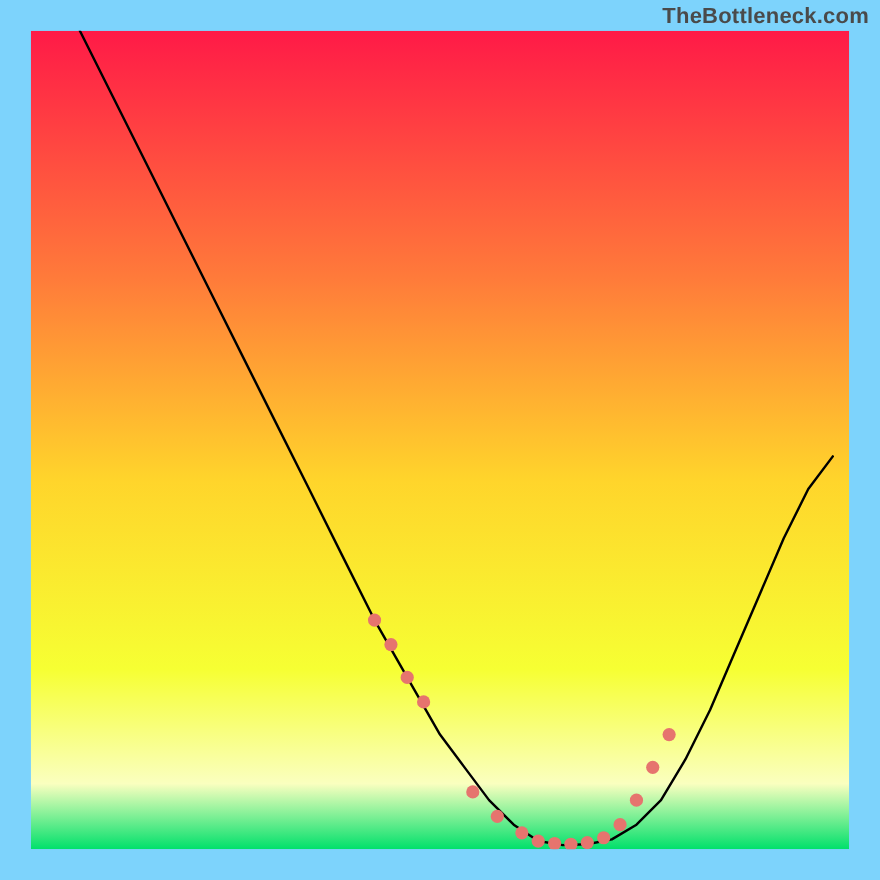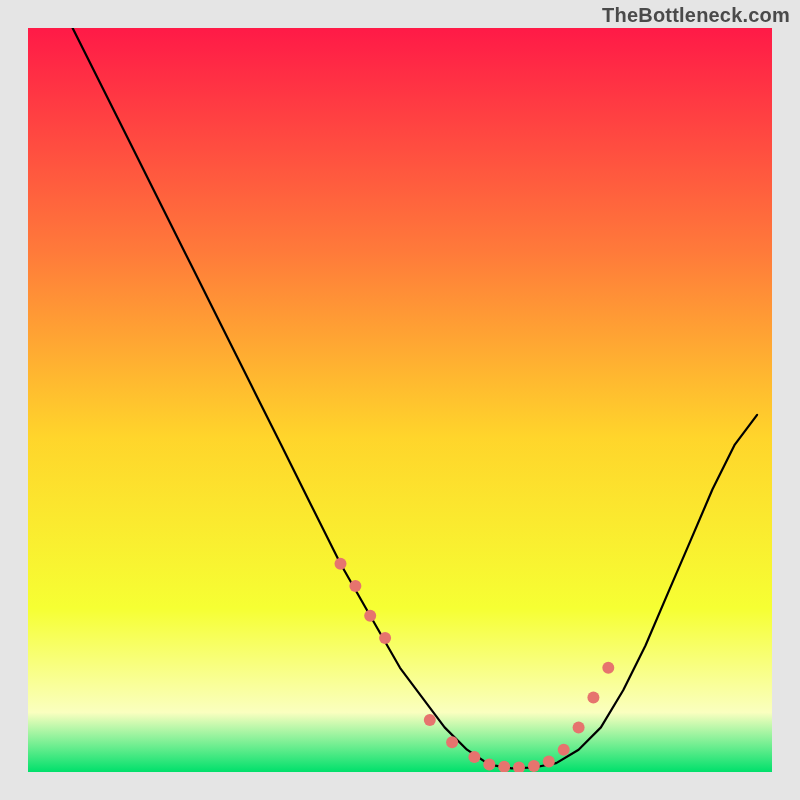--- a/index.html
+++ b/index.html
@@ -10,21 +10,21 @@
     background: #000;
     overflow: hidden;
     font-family: Arial, Helvetica, sans-serif;
   }
   .frame {
     position: absolute;
     top: 0;
     left: 0;
     width: 800px;
     height: 800px;
-    background: #e5e5e5;
+    background: #7dd3fc;
   }
   .watermark {
     position: absolute;
     top: 4px;
     right: 10px;
     color: #4a4a4a;
     font-size: 20px;
     font-weight: 600;
     letter-spacing: 0.2px;
   }

